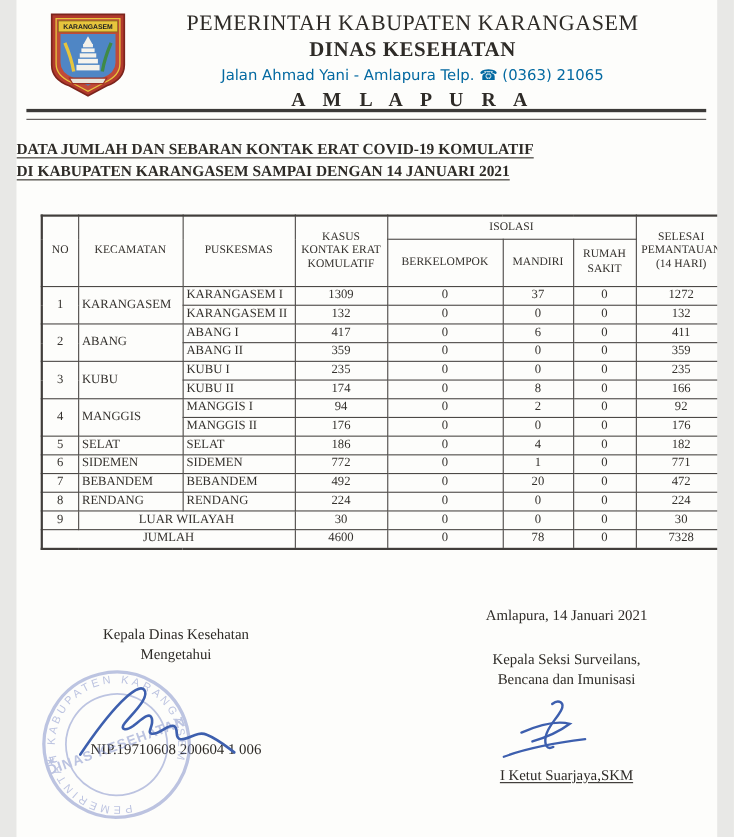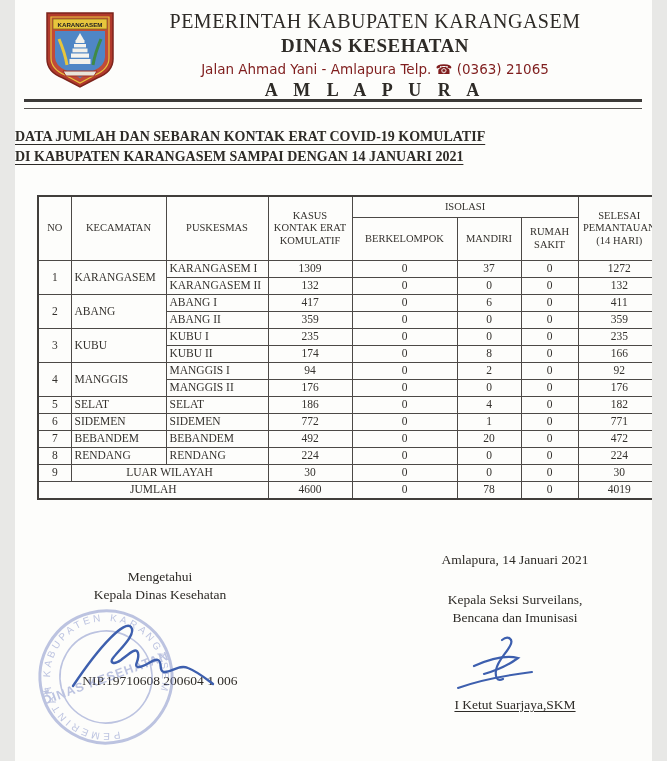--- a/index.html
+++ b/index.html
@@ -7,21 +7,21 @@
     position:relative;width:637px;height:761px;margin:0 auto;
     background:#fdfdfb;overflow:hidden;
     font-family:"Liberation Serif","DejaVu Serif",serif;color:#2e2b27;
   }
   
   .letterhead{position:absolute;top:0;left:0;right:0;height:100px;}
   .logo{position:absolute;left:28px;top:9px;width:74px;height:80px;}
   .lh-text{position:absolute;left:70px;top:10px;width:580px;text-align:center;}
   .lh-gov{font-size:20px;letter-spacing:.5px;}
   .lh-dept{font-size:19px;font-weight:bold;margin-top:2px;letter-spacing:.5px;}
-  .lh-addr{font-family:"DejaVu Sans",sans-serif;font-size:13.5px;margin-top:4px;color:#7f1d1d;}
+  .lh-addr{font-family:"DejaVu Sans",sans-serif;font-size:13.5px;margin-top:4px;color:#0369a1;}
   .lh-city{font-size:18px;font-weight:bold;letter-spacing:6px;margin-top:3px;}
   .rule{position:absolute;top:99px;left:9px;right:10px;height:6px;
     border-top:3px solid #3c3a38;border-bottom:1px solid #55524f;}
   
   .title{position:absolute;top:127px;left:0;right:0;
     font-weight:bold;font-size:14px;line-height:1.45;}
   .title span{text-decoration:underline;text-underline-offset:3px;}
   
   table.data{
     position:absolute;top:195px;left:22px;width:623px;
@@ -240,37 +240,37 @@
           <td class="c">0</td>
           <td class="c">0</td>
           <td class="c">30</td>
         </tr>
         <tr class="small">
           <td class="c" colspan="3">JUMLAH</td>
           <td class="c">4600</td>
           <td class="c">0</td>
           <td class="c">78</td>
           <td class="c">0</td>
-          <td class="c">4019</td>
+          <td class="c">7328</td>
         </tr>
       </tbody>
   </table>
 
   <div class="sig sig-right">
     <div>Amlapura, 14 Januari 2021</div>
     <div class="gap-date"></div>
     <div>Kepala Seksi Surveilans,</div>
     <div>Bencana dan Imunisasi</div>
     <div class="gap-sign"></div>
     <div class="name">I Ketut Suarjaya,SKM</div>
   </div>
 
   <div class="sig sig-left">
+    <div>Kepala Dinas Kesehatan</div>
     <div>Mengetahui</div>
-    <div>Kepala Dinas Kesehatan</div>
     <div class="gap-sign"></div>
     <div>NIP.19710608 200604 1 006</div>
   </div>
 
   <svg class="stamp" viewBox="0 0 162 158">
     <circle cx="81" cy="79" r="66" fill="none" stroke="#7d8bc7" stroke-width="3"></circle>
     <circle cx="81" cy="79" r="46" fill="none" stroke="#7d8bc7" stroke-width="1.6"></circle>
     <defs>
         <path id="arcPath" d="M 81,135 A 56,56 0 1 1 81.2,135"></path>
       </defs>

